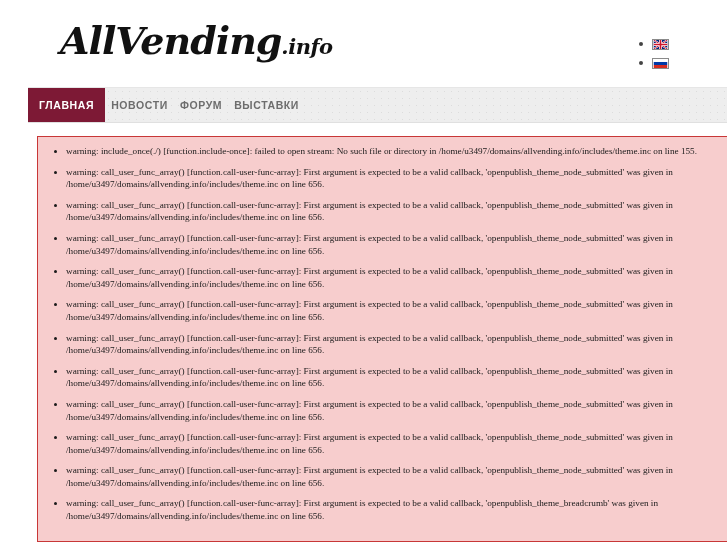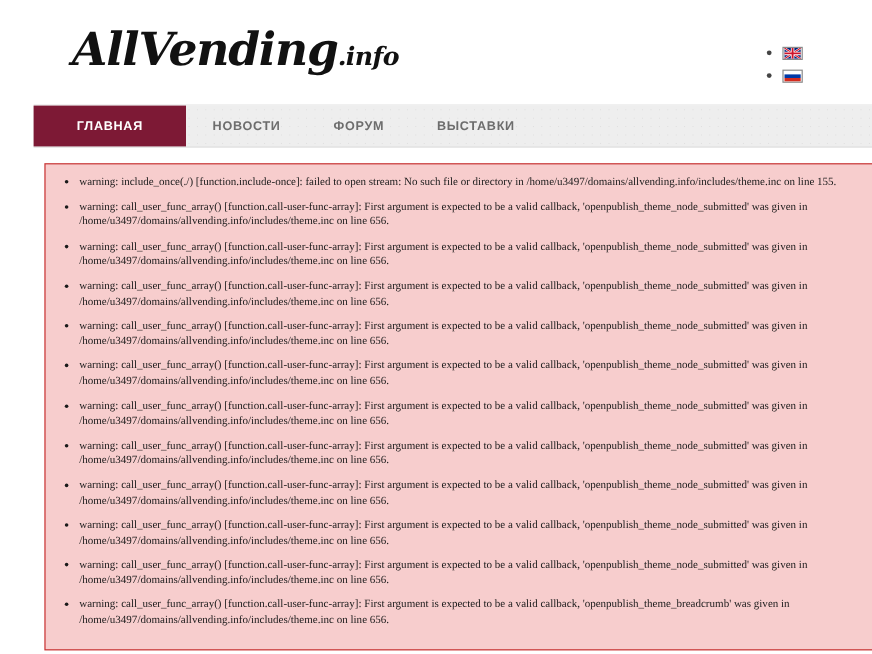--- a/index.html
+++ b/index.html
@@ -63,33 +63,33 @@
     background: #eeeeee;
     background-image: radial-gradient(#dcdcdc 0.6px, transparent 0.7px);
     background-size: 7px 7px;
     border-bottom: 1px solid #e0e0e0;
     display: flex;
     align-items: stretch;
   }
   .nav-item {
     display: flex;
     align-items: center;
-    padding: 0 22px;
+    padding: 0 6px;
     font-size: 10.5px;
     font-weight: bold;
     letter-spacing: 0.6px;
     color: #6d6d6d;
     text-transform: uppercase;
     cursor: pointer;
     white-space: nowrap;
   }
   .nav-item.active {
     background: #7d1935;
     color: #ffffff;
-    padding: 0 36px;
+    padding: 0 11px;
   }
 
   
   .error-wrap { padding: 13px 9px 0 9px; }
   .error-box {
     border: 1px solid #c83737;
     background: #f7cdcd;
     padding: 8px 14px 10px 14px;
     min-height: 323px;
   }

